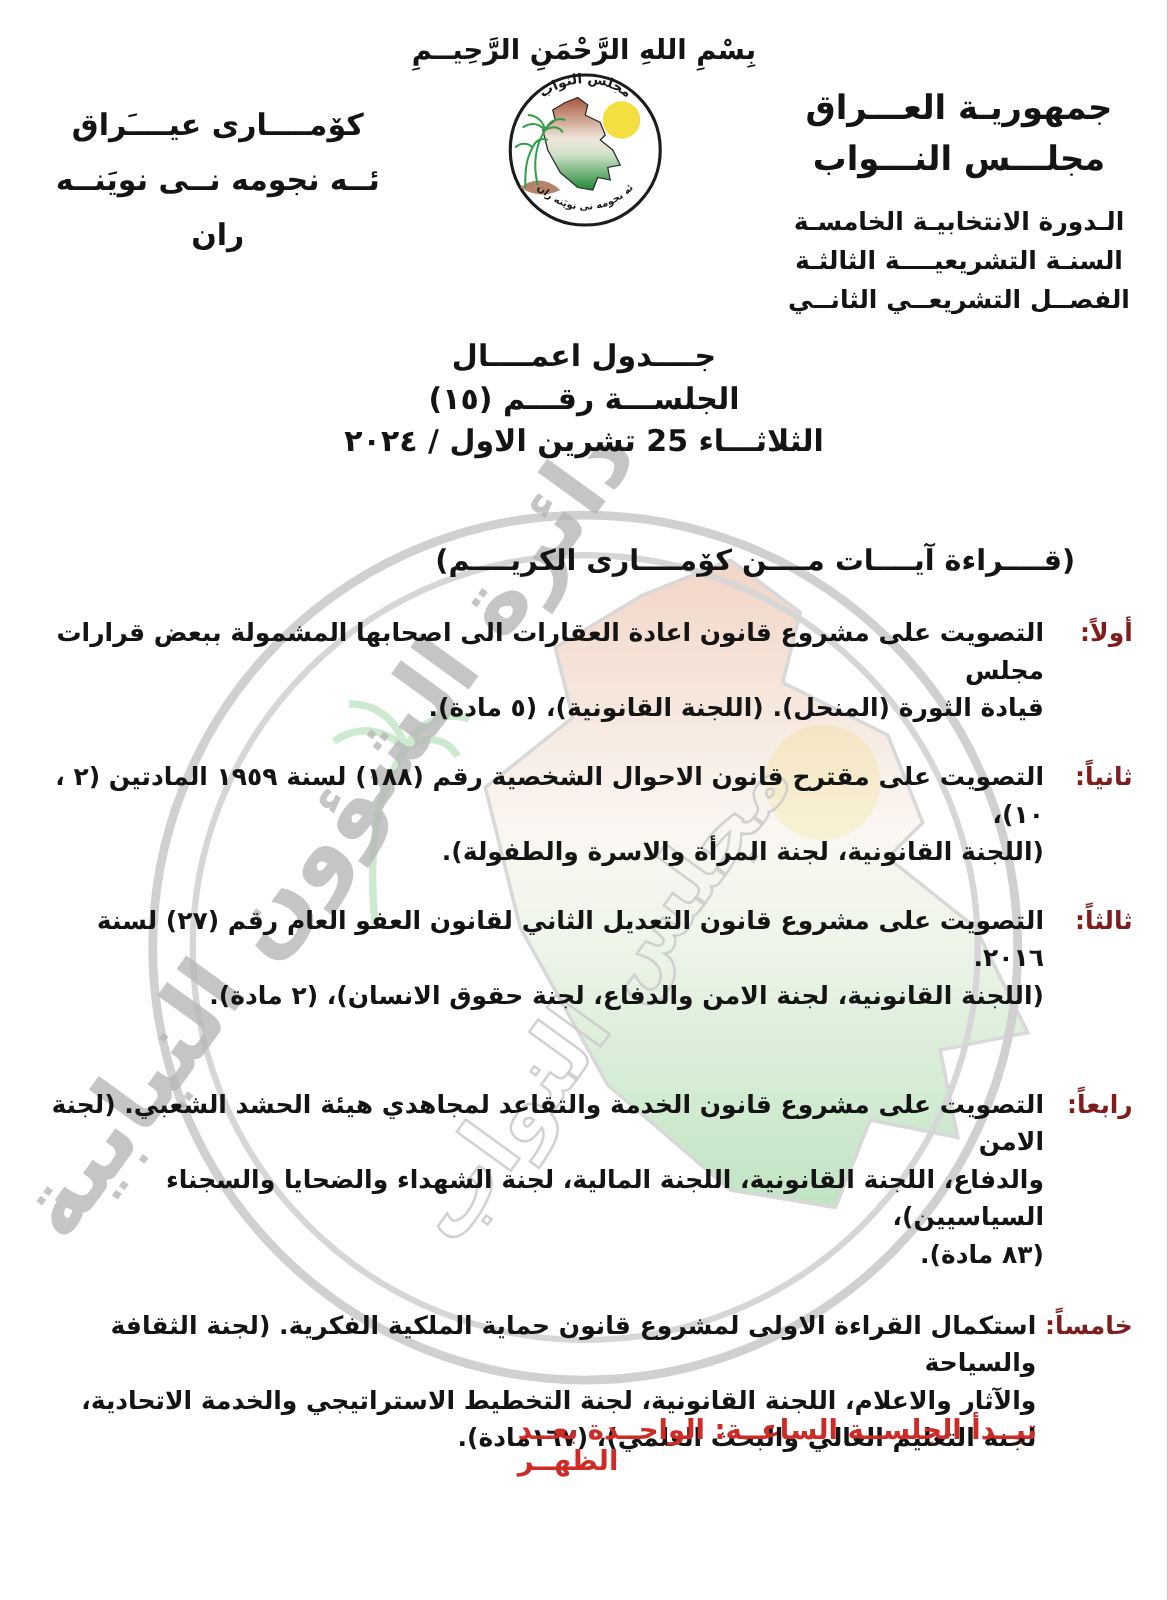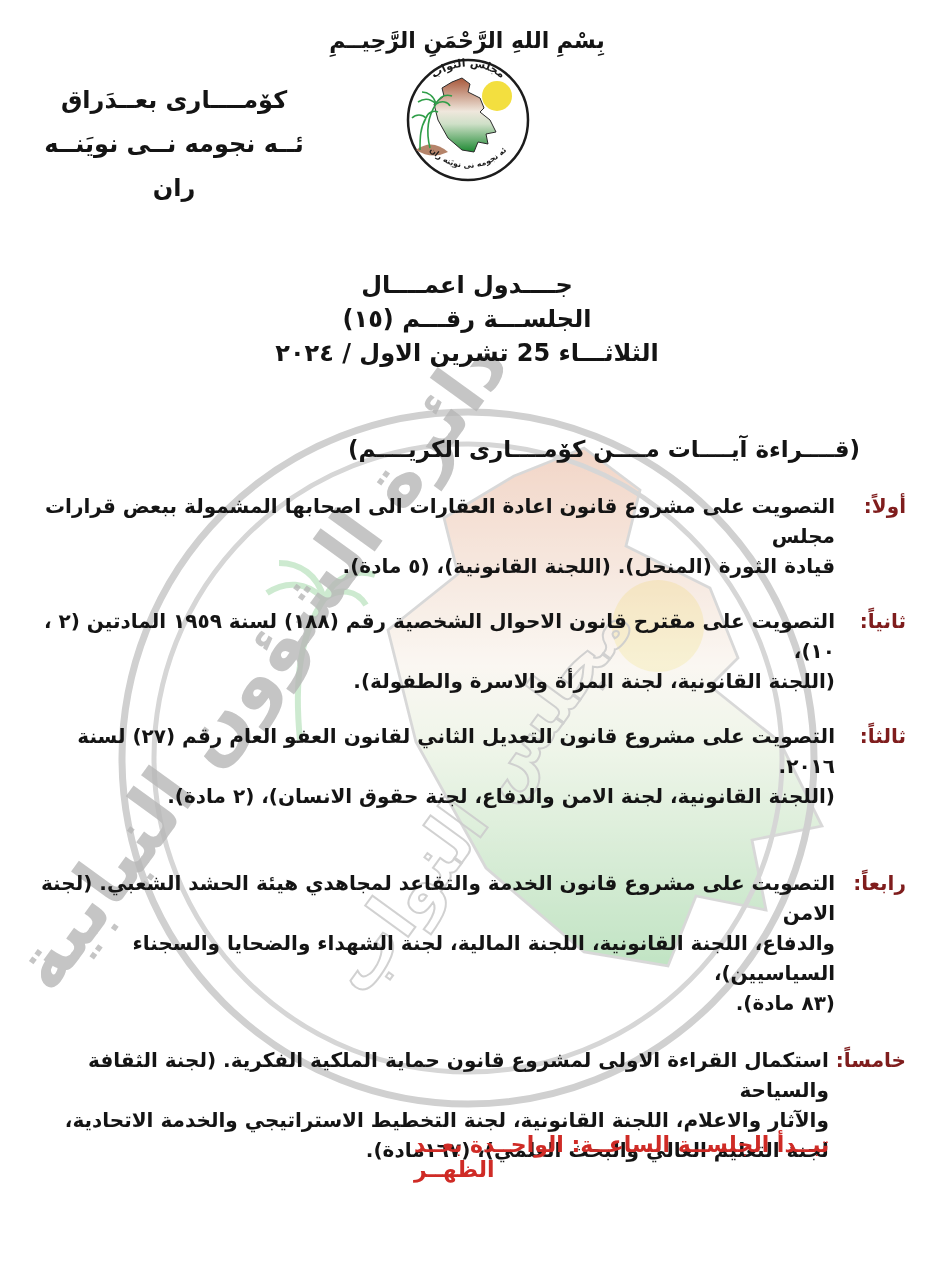--- a/index.html
+++ b/index.html
@@ -124,23 +124,32 @@
       <path id="arcTop" d="M 26 52 A 54 54 0 0 1 130 52" fill="none"></path>
       <text font-size="11" font-weight="700" fill="#1a1a1a">
         <textPath href="#arcTop" startOffset="50%" text-anchor="middle">مجلس النواب</textPath>
       </text>
       <path id="arcBot" d="M 32 86 A 52 52 0 0 0 124 86" fill="none"></path>
       <text font-size="8" font-weight="700" fill="#1a1a1a">
         <textPath href="#arcBot" startOffset="50%" text-anchor="middle">ئه نجومه نى نويَنه ران</textPath>
       </text>
     </svg>
 
+    <div class="hdr-right">
+      <div class="main">جمهوريـة العـــراق</div>
+      <div class="main">مجلـــس النـــواب</div>
+      <div class="subs">
+        <div>الـدورة الانتخابيـة الخامسـة</div>
+        <div>السنـة التشريعيــــة الثالثـة</div>
+        <div>الفصــل التشريعــي الثانــي</div>
+      </div>
+    </div>
 
     <div class="hdr-left">
-      <div>كۆمــــارى بعــدَراق</div>
+      <div>كۆمــــارى عيــــَراق</div>
       <div>ئــه نجومه نــى نويَنــه ران</div>
     </div>
 
     <div class="title-block">
       <div>جــــدول اعمــــال</div>
       <div>الجلســـة رقـــم (١٥)</div>
       <div>الثلاثـــاء 25 تشرين الاول / ٢٠٢٤</div>
     </div>
 
     <div class="quran">(قــــراءة آيــــات مــــن كۆمــــارى الكريــــم)</div>

